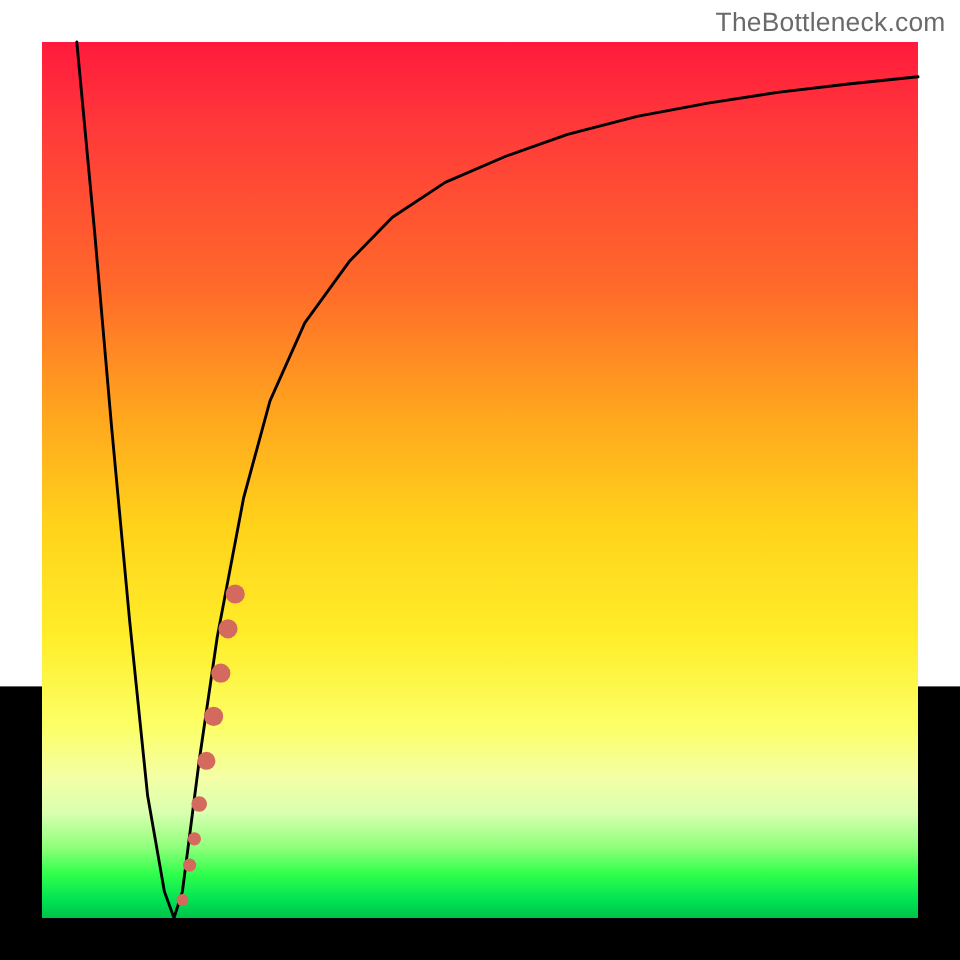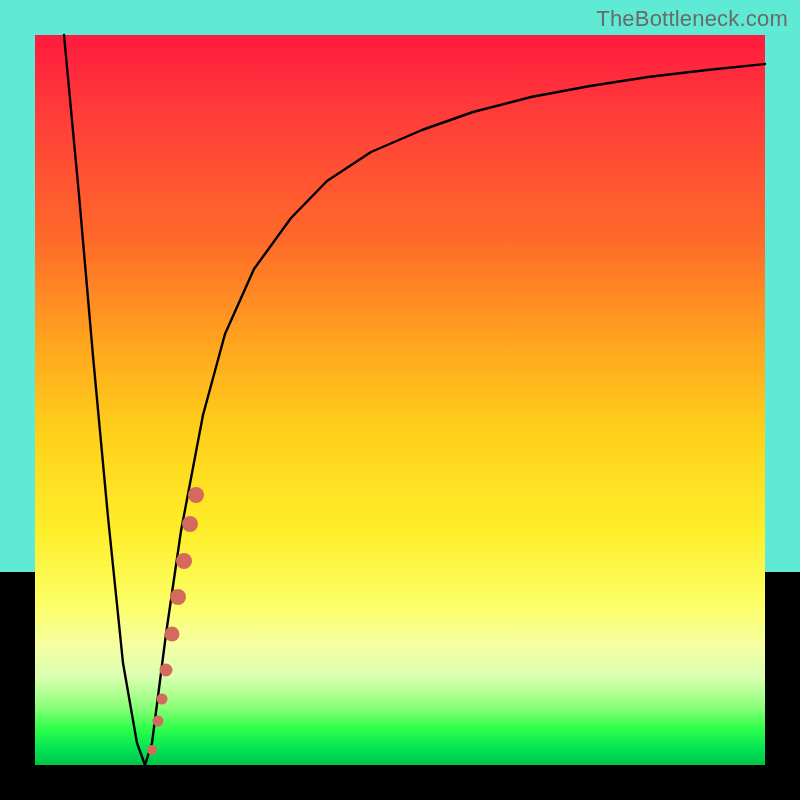--- a/index.html
+++ b/index.html
@@ -8,21 +8,21 @@
     width: 800px;
     height: 800px;
     overflow: hidden;
     background: #000;
     font-family: Arial, Helvetica, sans-serif;
   }
   .frame {
     position: relative;
     width: 800px;
     height: 572px;
-    background: #5eead4;
+    background: #ffffff;
   }
   .plot {
     position: absolute;
     left: 35px;
     top: 35px;
     width: 730px;
     height: 730px;
     
     background: linear-gradient(
       to bottom,

